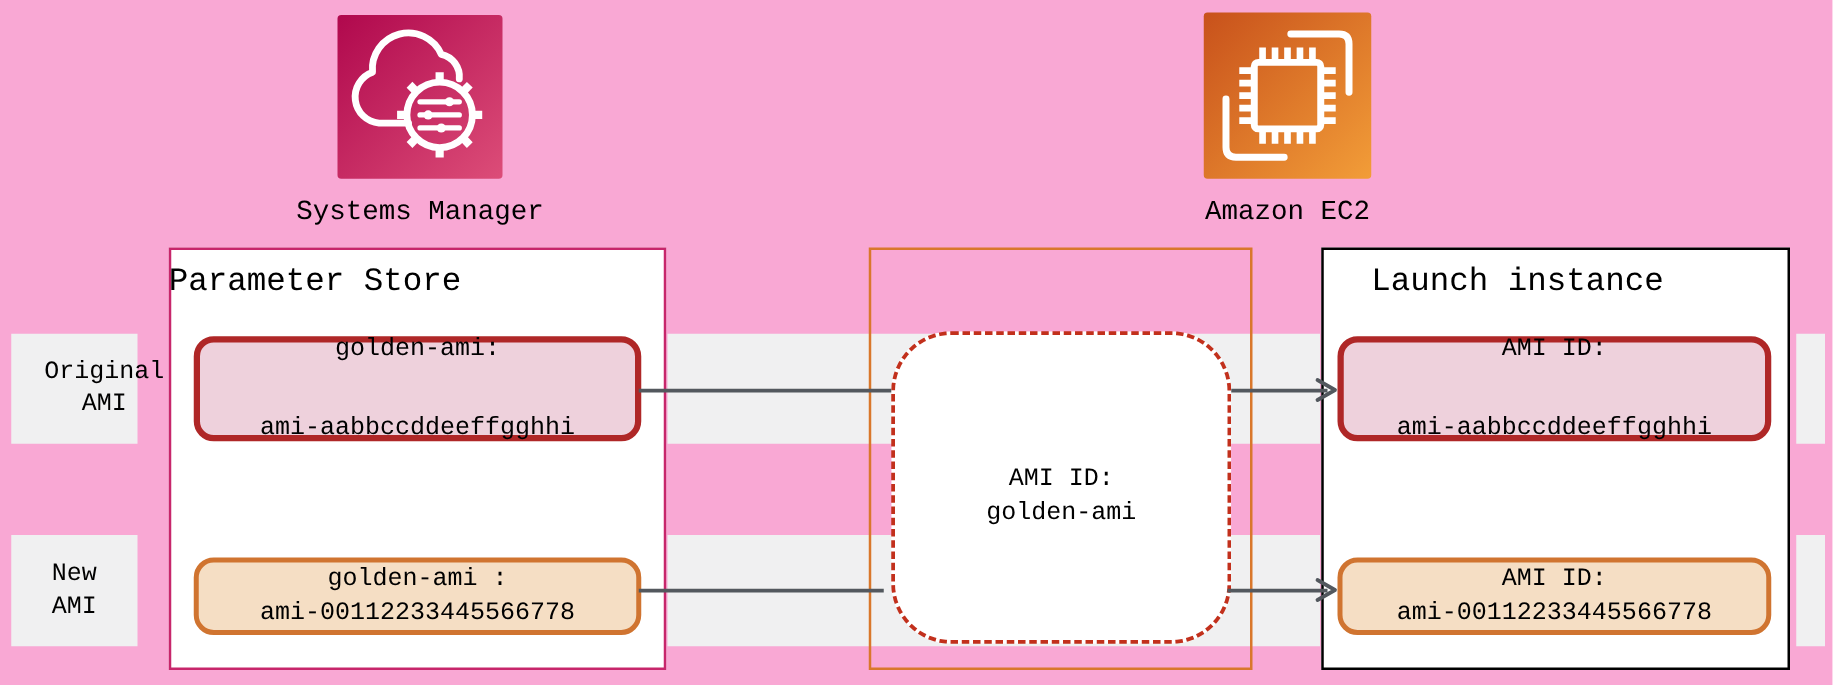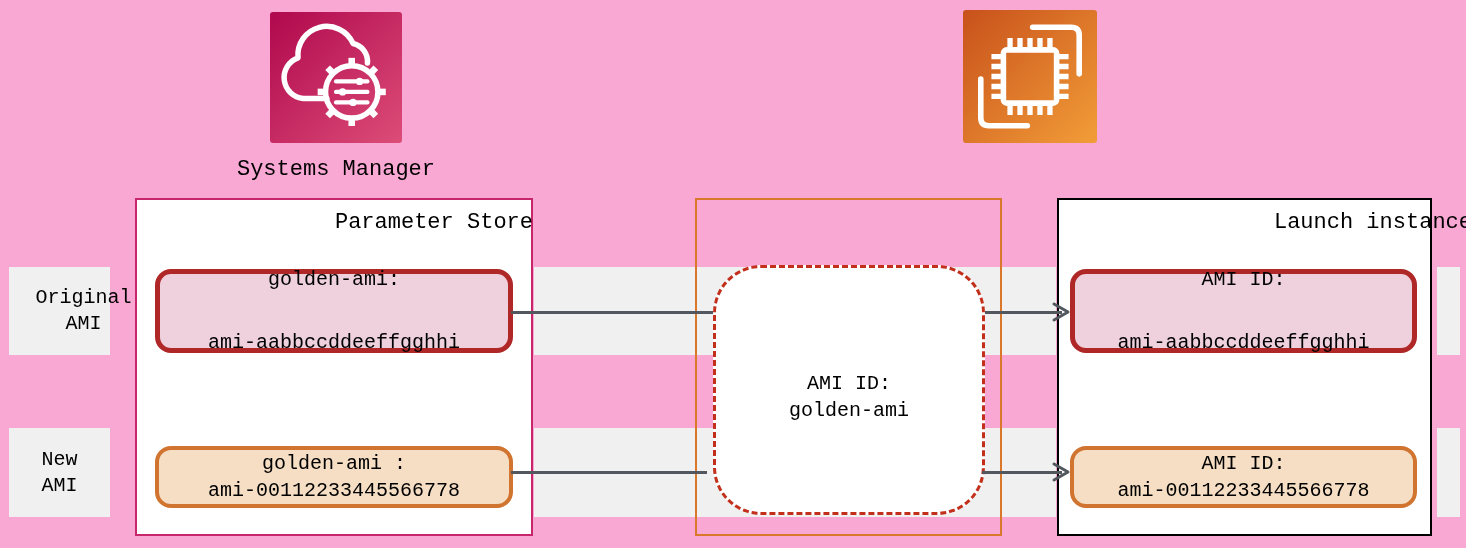--- a/index.html
+++ b/index.html
@@ -37,21 +37,21 @@
   }
   .rl1{top:267px;height:88px;padding-left:24px;}
   .rl2{top:428px;height:89px;}
 
   .panel{position:absolute;top:198px;height:338px;box-sizing:border-box;z-index:2;}
   .panel-ps{left:135px;width:398px;border:2px solid var(--parameter-store-border);background:#fff;}
   .panel-lt{left:695px;width:307px;border:2px solid var(--launch-template-border);background:transparent;z-index:4;}
   .panel-li{left:1057px;width:375px;border:2px solid var(--launch-instance-border);background:#fff;}
 
   .panel-title{
-    position:absolute;top:210px;z-index:5;text-align:right;font-size:22px;
+    position:absolute;top:210px;z-index:5;text-align:left;font-size:26px;
   }
   .pt-ps{left:135px;width:398px;}
   .pt-lt{left:695px;width:307px;}
   .pt-li{left:1057px;width:375px;padding-left:40px;}
 
   .chip{
     position:absolute;box-sizing:border-box;border-radius:16px;z-index:5;
     display:flex;flex-direction:column;align-items:center;justify-content:center;
     text-align:center;font-size:20px;line-height:27px;
   }
@@ -136,20 +136,21 @@
   <div class="svc-icon icon-ec2">
     <svg width="134" height="133" viewBox="0 0 100 100">
       <g stroke="#fff" fill="none" stroke-width="4.2" stroke-linejoin="round" stroke-linecap="round">
         <path d="M52 13 H81 Q87 13 87 19 V48"></path>
         <path d="M48 87 H19 Q13 87 13 81 V52"></path>
         <rect x="30" y="30" width="40" height="40" rx="2.5"></rect>
       </g>
       <path stroke="#fff" fill="none" stroke-width="4" d="M35 21V30M42.5 21V30M50 21V30M57.5 21V30M65 21V30M35 70V79M42.5 70V79M50 70V79M57.5 70V79M65 70V79M21 35H30M21 42.5H30M21 50H30M21 57.5H30M21 65H30M70 35H79M70 42.5H79M70 50H79M70 57.5H79M70 65H79"></path>
     </svg>
   </div>
+  <div class="svc-label lbl-ec2">Amazon EC2</div>
 
   <div class="row-label rl1">
     <span>Original</span>
     <span>AMI</span>
   </div>
   <div class="row-label rl2">
     <span>New</span>
     <span>AMI</span>
   </div>
 

